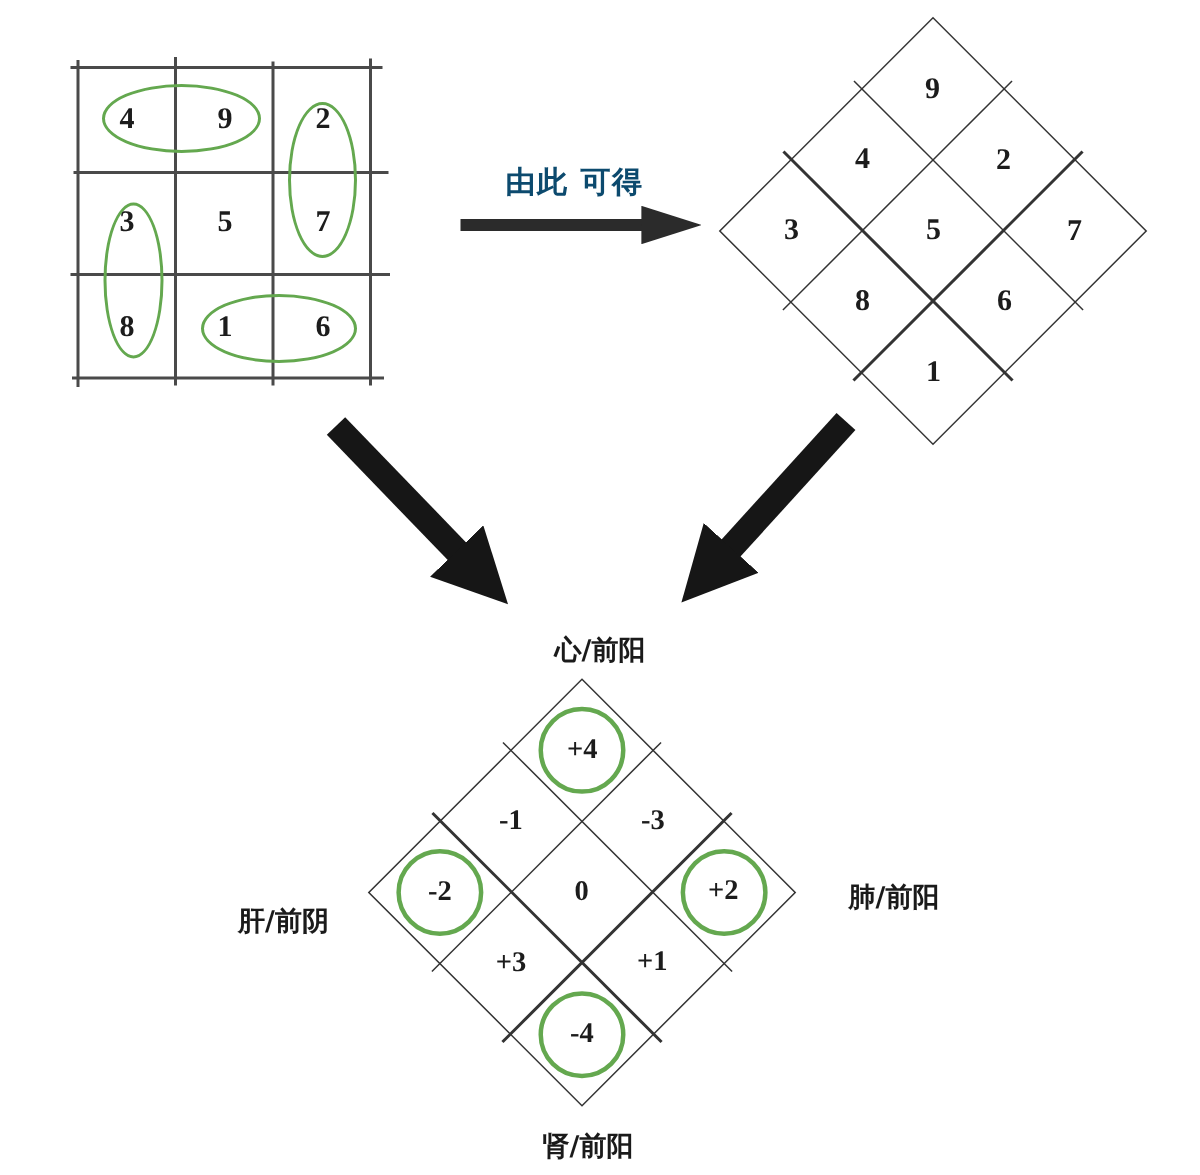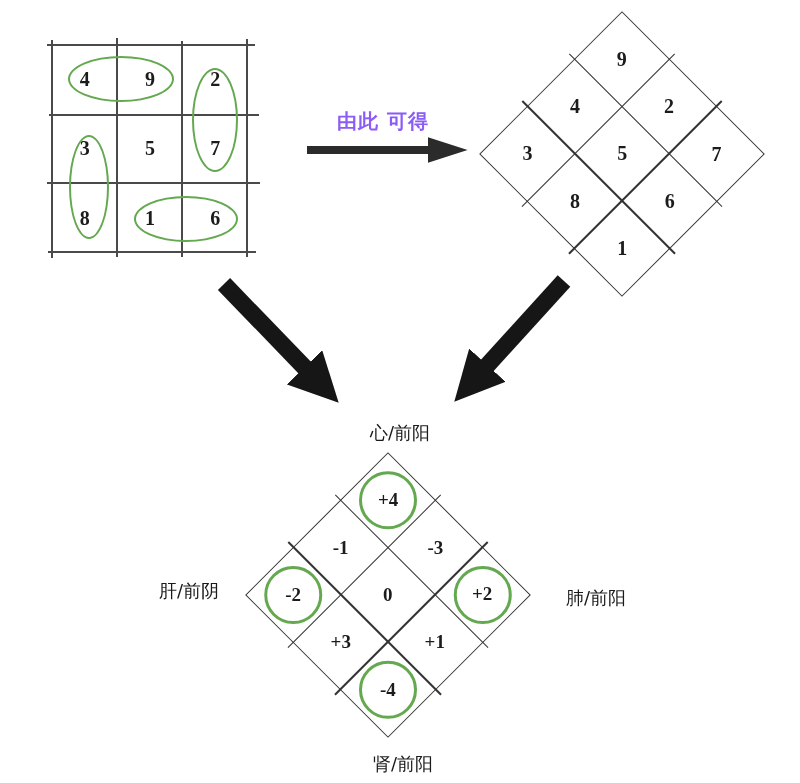--- a/index.html
+++ b/index.html
@@ -30,21 +30,21 @@
   .scell{display:flex;align-items:center;justify-content:center;}
   .num{font-family:"Liberation Serif","DejaVu Serif",serif;font-weight:bold;font-size:20px;color:var(--text-color);}
   .ellipse{position:absolute;border:2.5px solid var(--highlight-green);border-radius:50%;}
   .el-49{left:16px;top:11px;width:106px;height:46px;}
   .el-27{left:140px;top:23px;width:46px;height:104px;}
   .el-38{left:17px;top:90px;width:40px;height:104px;}
   .el-16{left:82px;top:151px;width:104px;height:46px;}
 
   
   .transform-label{position:absolute;left:383px;top:108px;transform:translateX(-50%);
-    font-weight:bold;font-size:20px;letter-spacing:1px;color:#8b5cf6;white-space:nowrap;}
+    font-weight:bold;font-size:20px;letter-spacing:1px;color:#0c4a6e;white-space:nowrap;}
 
   
   .diamond{position:absolute;width:202px;height:202px;border:1.7px solid var(--diamond-line);
     transform:rotate(45deg);background:transparent;}
   .diamond1{left:521px;top:53px;}
   .diamond2{left:287px;top:494px;}
   .d-line{position:absolute;background:var(--diamond-line);}
   .d-line.dv{width:1.7px;top:-8px;bottom:-8px;}
   .d-line.dh{height:1.7px;left:-8px;right:-8px;}
   .dv1{left:calc(33.333% - 1px);}
@@ -52,26 +52,26 @@
   .dh1{top:calc(33.333% - 1px);}
   .dh2{top:calc(66.667% - 1px);}
   .d-cells{position:absolute;inset:0;display:grid;grid-template-columns:repeat(3,1fr);grid-template-rows:repeat(3,1fr);}
   .dcell{position:relative;display:flex;align-items:center;justify-content:center;}
   .dcell .unrot{transform:rotate(-45deg);}
   .diamond2 .num{font-size:19px;}
   .dcell.circled::before{content:"";position:absolute;left:50%;top:50%;width:52px;height:52px;
     transform:translate(-50%,-50%);border:3px solid var(--highlight-green);border-radius:50%;}
 
   
-  .organ-label{position:absolute;transform:translateX(-50%);font-weight:normal;font-size:18px;
+  .organ-label{position:absolute;transform:translateX(-50%);font-weight:bold;font-size:18px;
     color:#1a1a1a;white-space:nowrap;}
   .lbl-top{left:400px;top:421px;}
-  .lbl-left{left:189px;top:579px;}
+  .lbl-left{left:189px;top:602px;}
   .lbl-right{left:596px;top:586px;}
-  .lbl-bottom{left:403px;top:752px;}
+  .lbl-bottom{left:392px;top:752px;}
 
   
   .arrow-layer{position:absolute;left:0;top:0;pointer-events:none;}
 </style>
 </head>
 <body>
 
 <div class="canvas">
 
   <div class="sq-wrap">

